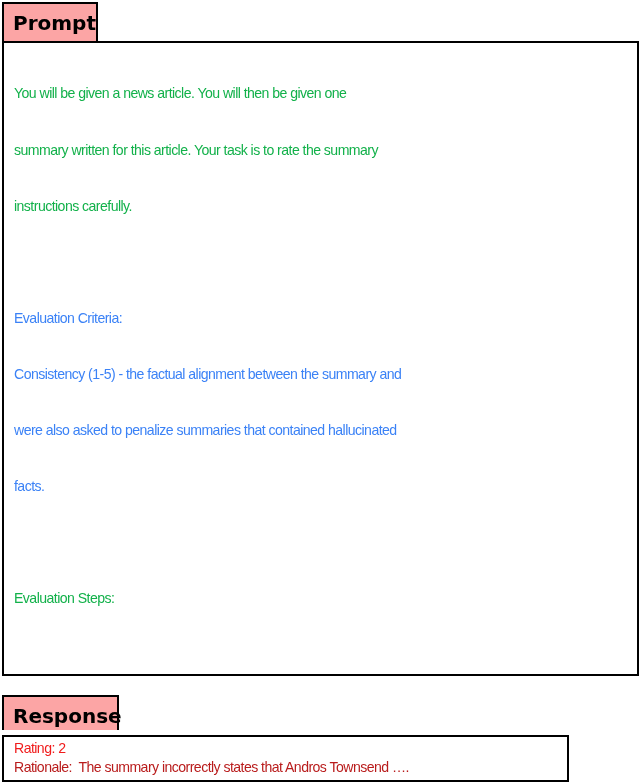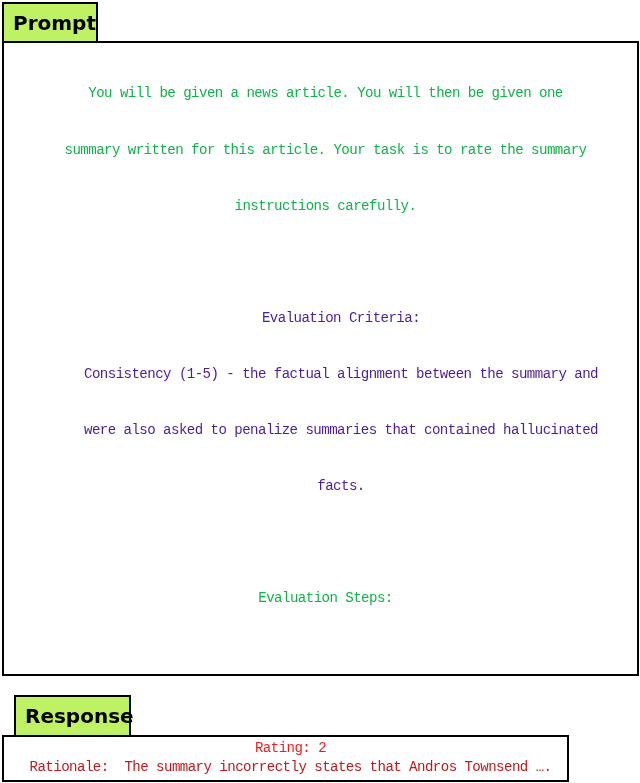--- a/index.html
+++ b/index.html
@@ -1,45 +1,44 @@
 <!DOCTYPE html>
 <html><head>
 <meta charset="utf-8">
 <style>
   html, body { margin: 0; padding: 0; background: #ffffff; }
   body { width: 640px; height: 783px; position: relative; overflow: hidden; }
   .tab {
     position: absolute;
     border: 2px solid #000;
     border-bottom: none;
-    background: #bef264;
+    background: #fca5a5;
     font-family: "DejaVu Sans", sans-serif;
     font-weight: bold;
     font-size: 20px;
     color: #000;
     box-sizing: border-box;
     padding: 4px 9px 0 9px;
     line-height: 30px;
   }
   .box {
     position: absolute;
     border: 2px solid #000;
     background: #fff;
     box-sizing: border-box;
   }
   .mono {
-    font-family: Liberation Mono, monospace;
+    font-family: Liberation Sans, sans-serif;
     font-size: 14.1px;
     line-height: 18.7px;
     white-space: pre;
     letter-spacing: -0.55px;
-    text-align: center;
   }
   .green { color: #12b14a; }
-  .blue { color: #4c1d95; margin-left: 31px; }
+  .blue { color: #3b82f6; }
   .red { color: #f01c1c; }
   .orange { color: #b91c1c; }
   .blank { height: 18.7px; }
 </style>
 </head>
 <body>
 
 <div class="tab" style="left:2px; top:2px; width:96px; height:40px;">Prompt</div>
 
 <div class="box" style="left:2px; top:41px; width:637px; height:635px; padding:4px 0 0 10px;">
@@ -61,18 +60,18 @@
     
     
     
     
     
     
   </div>
 
 </div>
 
-<div class="tab" style="left:14px; top:695px; width:117px; height:41px;">Response</div>
+<div class="tab" style="left:2px; top:695px; width:117px; height:35px;">Response</div>
 
 <div class="box" style="left:2px; top:735px; width:567px; height:47px; padding:2px 0 0 10px;">
   <div class="mono red">Rating: 2</div>
   <div class="mono orange">Rationale:  The summary incorrectly states that Andros Townsend ….</div>
 </div>
 
 </body></html>

